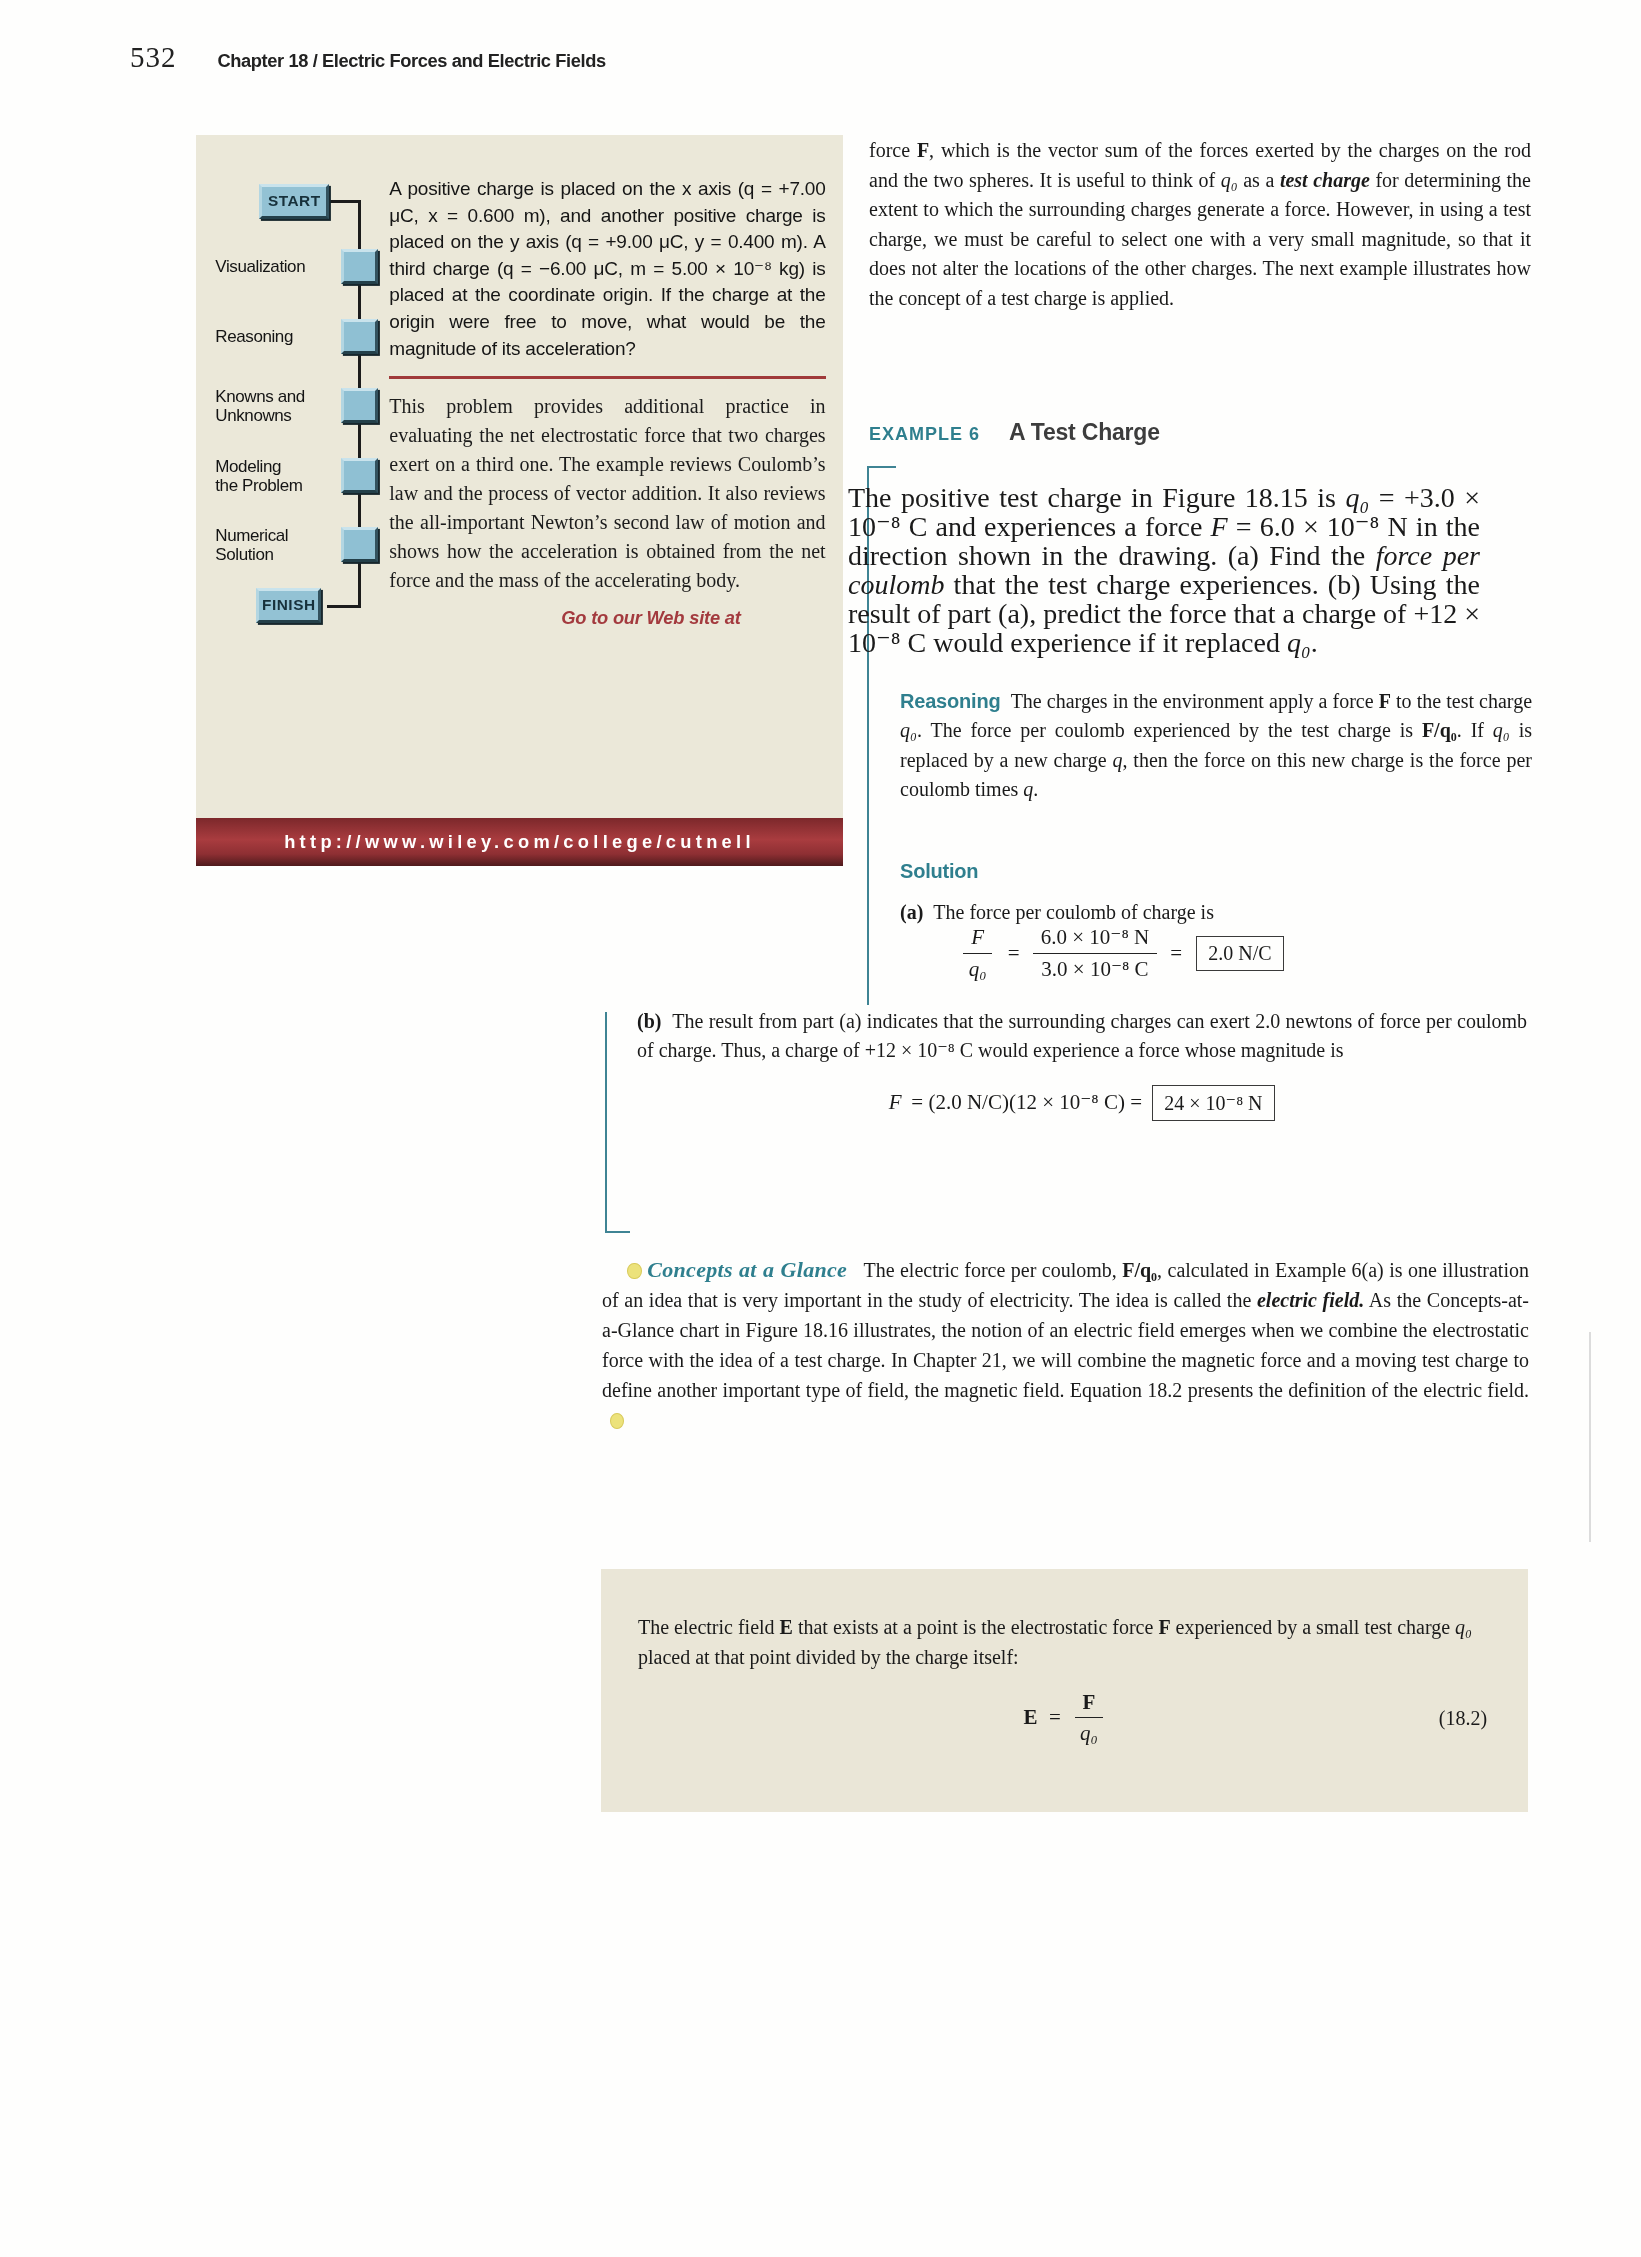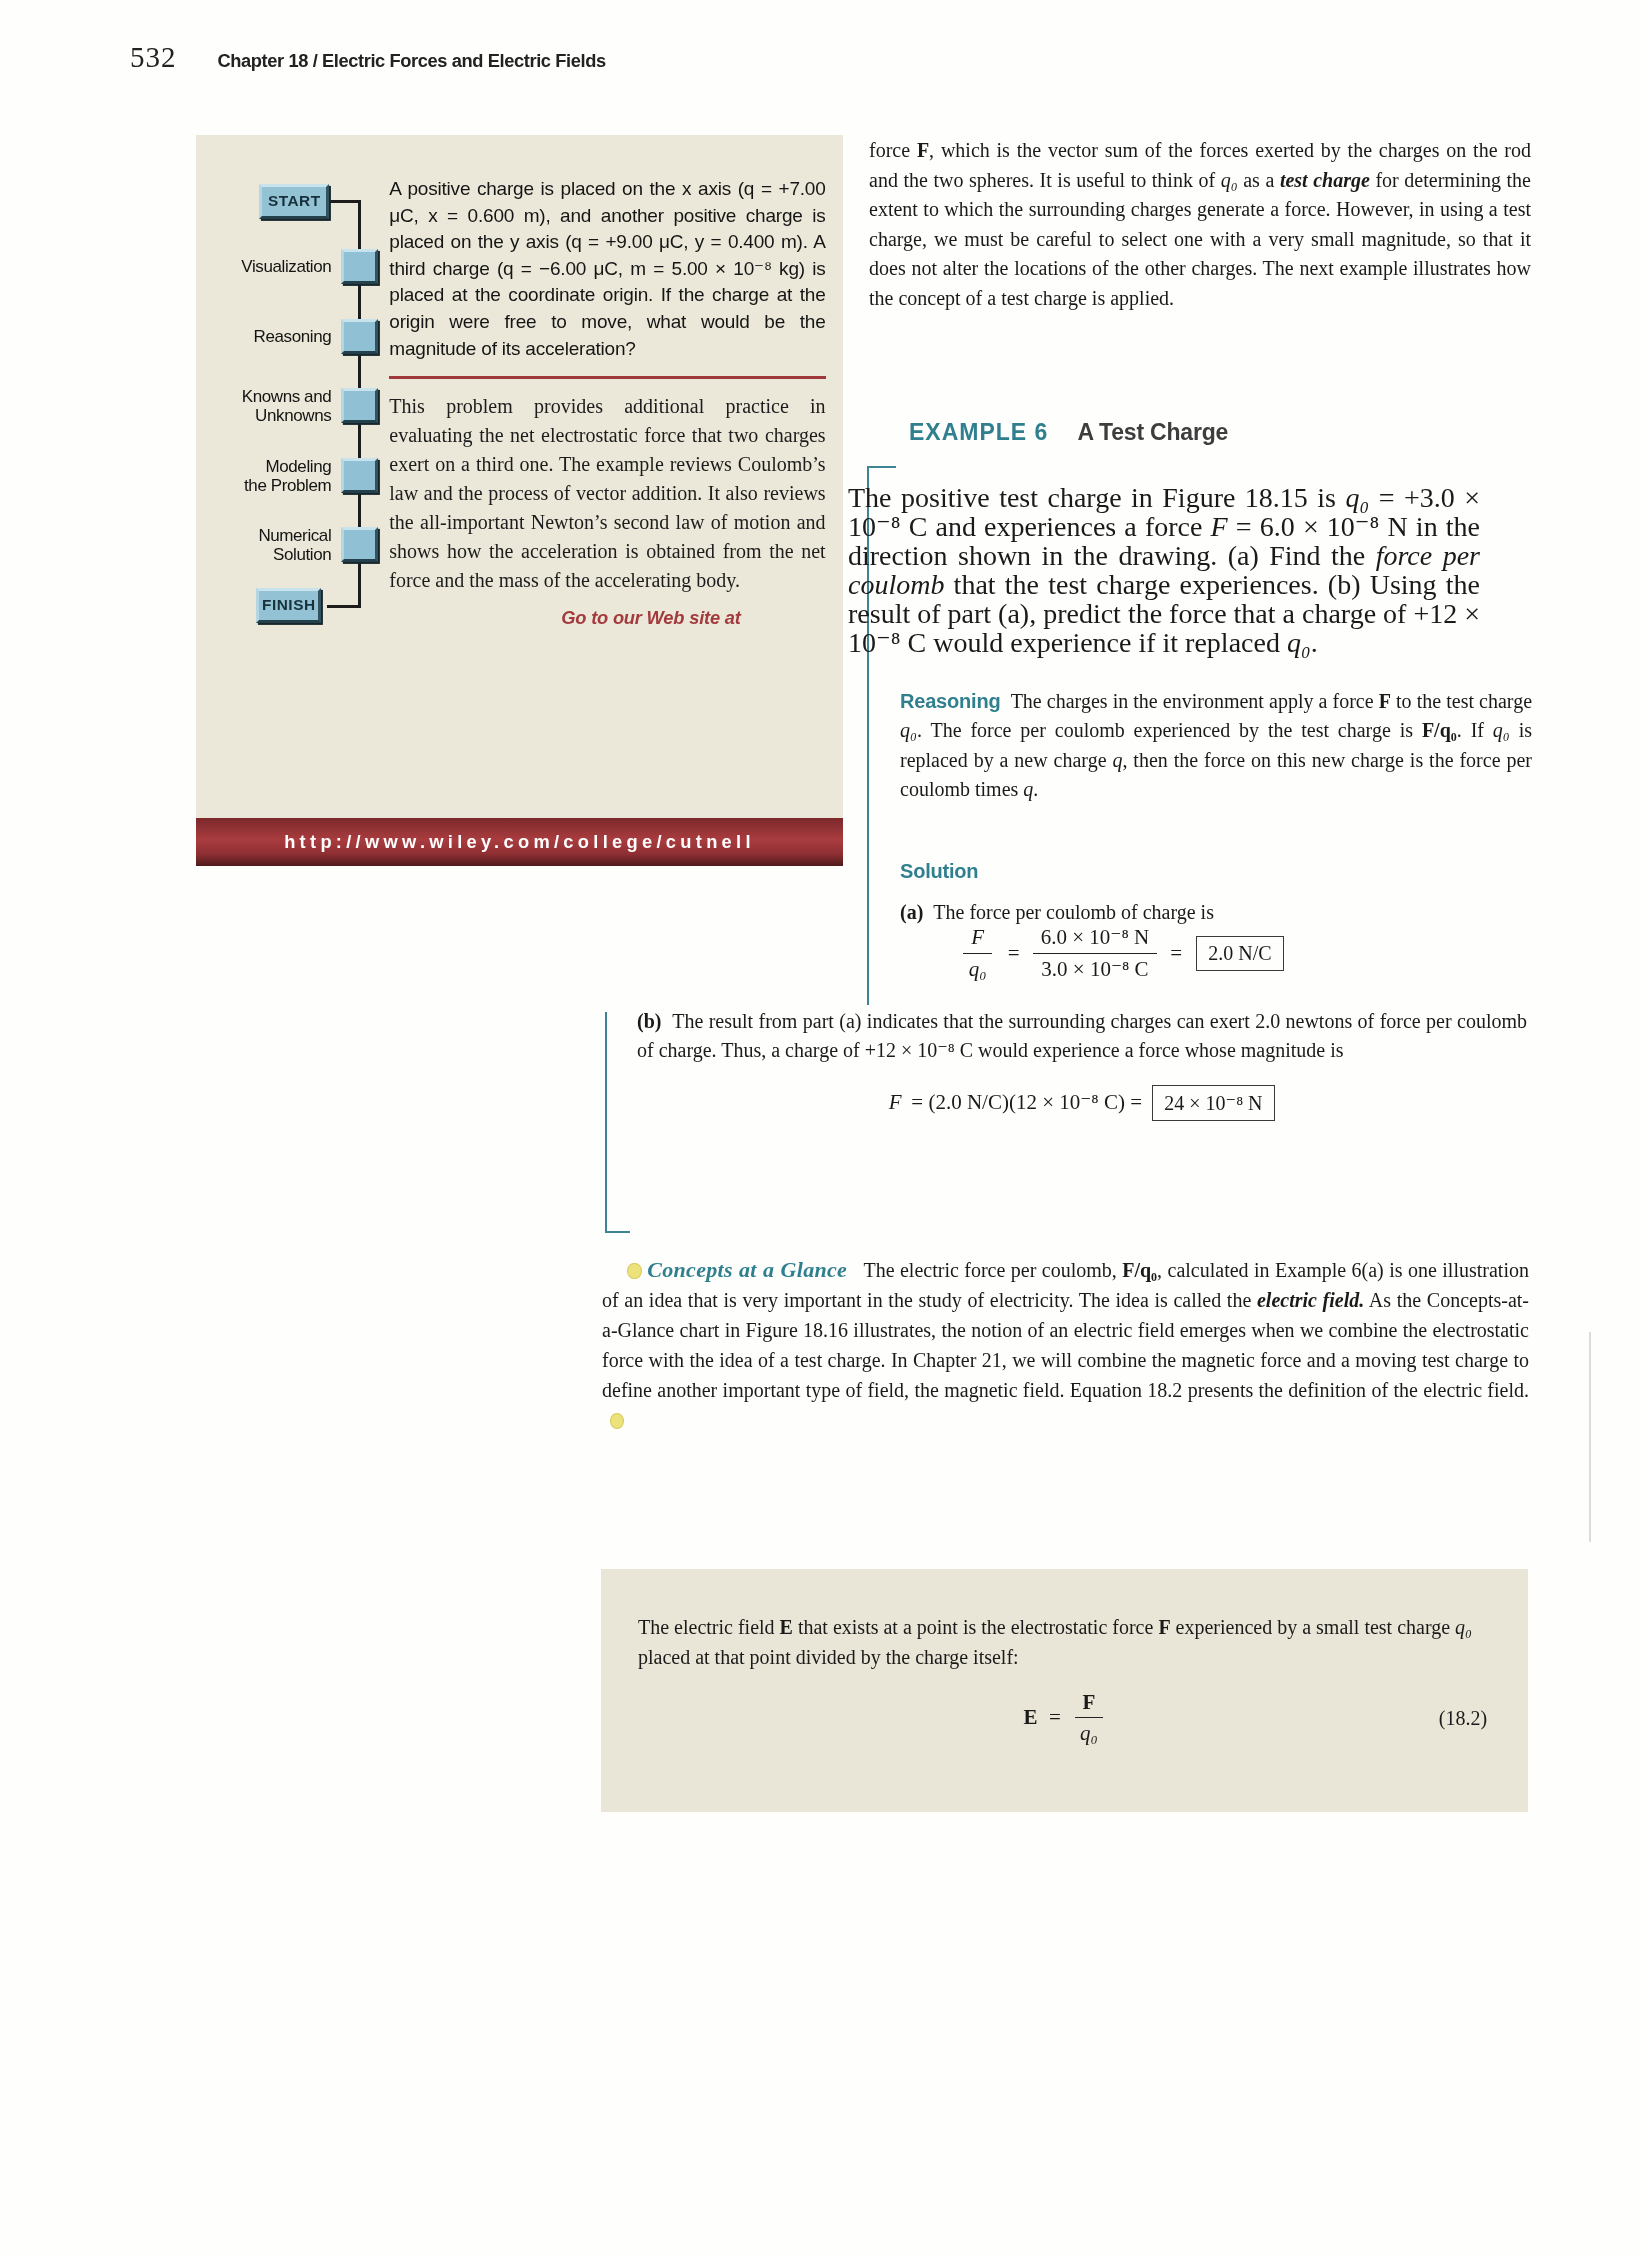--- a/index.html
+++ b/index.html
@@ -43,34 +43,34 @@
     border-right:3.9px solid #33525e; border-bottom:3.9px solid #24404a;
     box-shadow:1.9px 1.9px 0 #17262c;
   }
   .flow-box {
     position:absolute; left:126px; width:37px; height:35px; background:#8fc0d3;
     border-top:3.9px solid #c9e3ec; border-left:3.9px solid #b3d6e2;
     border-right:3.9px solid #33525e; border-bottom:3.9px solid #24404a;
     box-shadow:1.9px 1.9px 0 #17262c;
   }
   .flow-label {
-    position:absolute; left:0; width:116px; text-align:right;
+    position:absolute; left:0; width:116px; 
     font-family:"Liberation Sans","DejaVu Sans",sans-serif; font-size:17px; letter-spacing:-0.4px;
     line-height:19.3px; color:#141414; white-space:pre-line;
   }
 
   .problem-text { font-family:"Liberation Sans","DejaVu Sans",sans-serif; font-size:19px; line-height:26.6px; letter-spacing:-0.2px; color:#151515; text-align:justify; }
   .divider-rule { overflow:hidden; height:2.9px; background:#a03a3a; margin-top:13.5px; }
   .description-text { font-size:20px; line-height:29px; text-align:justify; margin-top:13.5px; color:#1c1c1c; }
   .web-prompt { margin-top:11.6px; text-align:right; padding-right:85px; font-family:"Liberation Sans","DejaVu Sans",sans-serif; font-style:italic; font-weight:bold; font-size:18.3px; letter-spacing:-0.2px; color:#a33a3e; }
 
   
   .intro-paragraph { position:absolute; left:869px; top:136px; width:662px; font-size:20px; line-height:29.5px; text-align:justify; }
   .example-heading { position:absolute; left:869px; top:419px; display:flex; align-items:baseline; gap:29px; font-family:"Liberation Sans","DejaVu Sans",sans-serif; font-weight:bold; letter-spacing:-0.2px; }
-  .example-label { font-size:23px; color:#2f7f8e; letter-spacing:1px;margin-left:40px; }
+  .example-label { font-size:18px; color:#2f7f8e; letter-spacing:1px; }
   .example-title { font-size:23px; color:#3d3d3d; }
 
   .bracket-a { position:absolute; left:867px; top:466px; width:29px; height:539px; border-left:2.9px solid #3f8494; border-top:2.9px solid #3f8494; }
   .example-body { position:absolute; left:848px; top:483px; width:632px; font-size:28px; line-height:29px; text-align:justify; }
   .reasoning-paragraph { position:absolute; left:900px; top:687px; width:632px; font-size:20px; line-height:29.4px; text-align:justify; }
   .teal-head { font-family:"Liberation Sans","DejaVu Sans",sans-serif; font-weight:bold; font-size:20px; color:#2f7f8e; letter-spacing:-0.2px; }
   .solution-label { position:absolute; left:900px; top:860px; }
   .part-a-line { position:absolute; left:900px; top:901px; font-size:20px; }
 
   .equation { display:flex; align-items:center; font-size:21px; }

